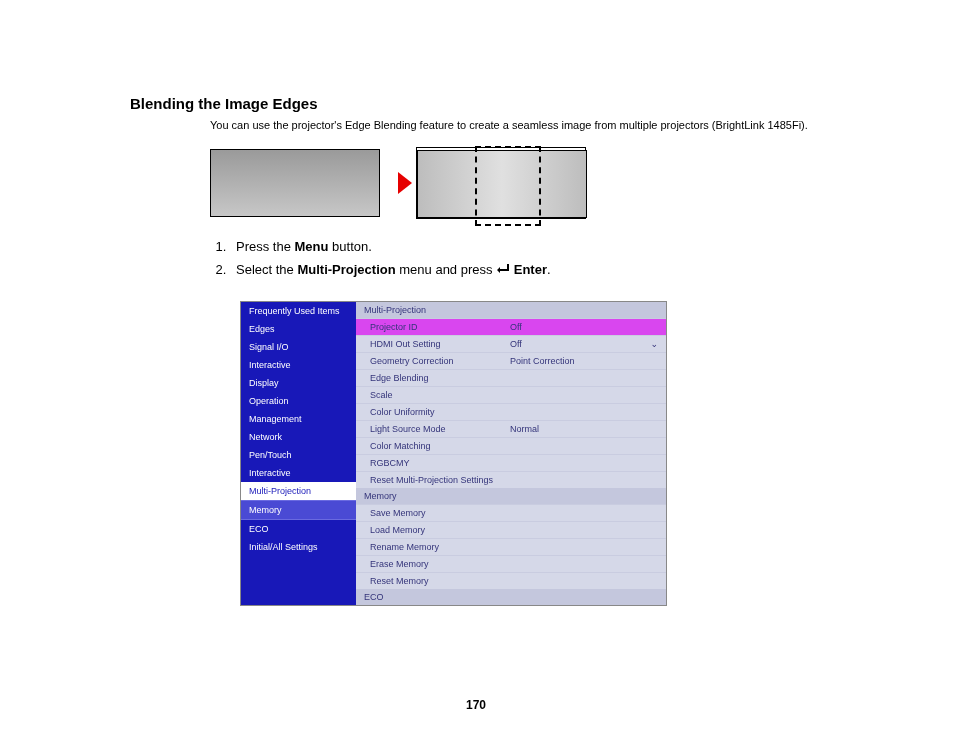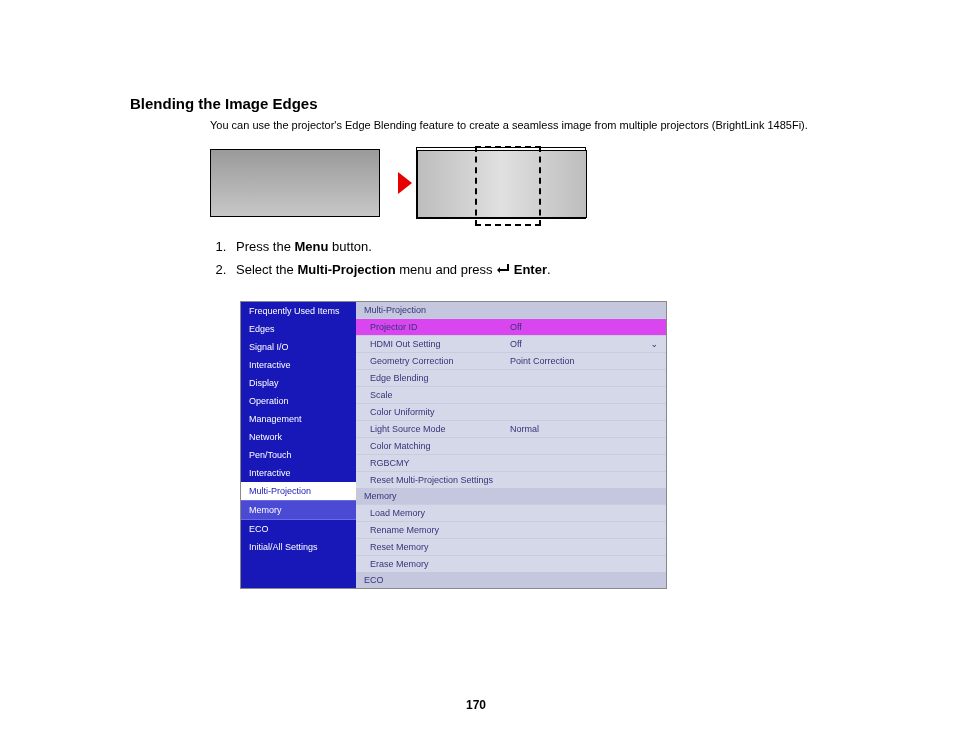--- a/index.html
+++ b/index.html
@@ -242,30 +242,33 @@
       <div class="row">
           <span class="lbl">RGBCMY</span>
           <span class="val"></span>
         </div>
       <div class="row">
           <span class="lbl">Reset Multi-Projection Settings</span>
           <span class="val"></span>
         </div>
       <div class="section-head">Memory</div>
       <div class="row">
+          <span class="lbl">Save Memory</span>
+        </div>
+      <div class="row">
           <span class="lbl">Load Memory</span>
         </div>
       <div class="row">
           <span class="lbl">Rename Memory</span>
         </div>
       <div class="row">
+          <span class="lbl">Erase Memory</span>
+        </div>
+      <div class="row">
           <span class="lbl">Reset Memory</span>
-        </div>
-      <div class="row">
-          <span class="lbl">Erase Memory</span>
         </div>
       <div class="section-head">ECO</div>
     </div>
   </div>
 
 </div>
 
 <div class="page-num">170</div>
 
 </body></html>

